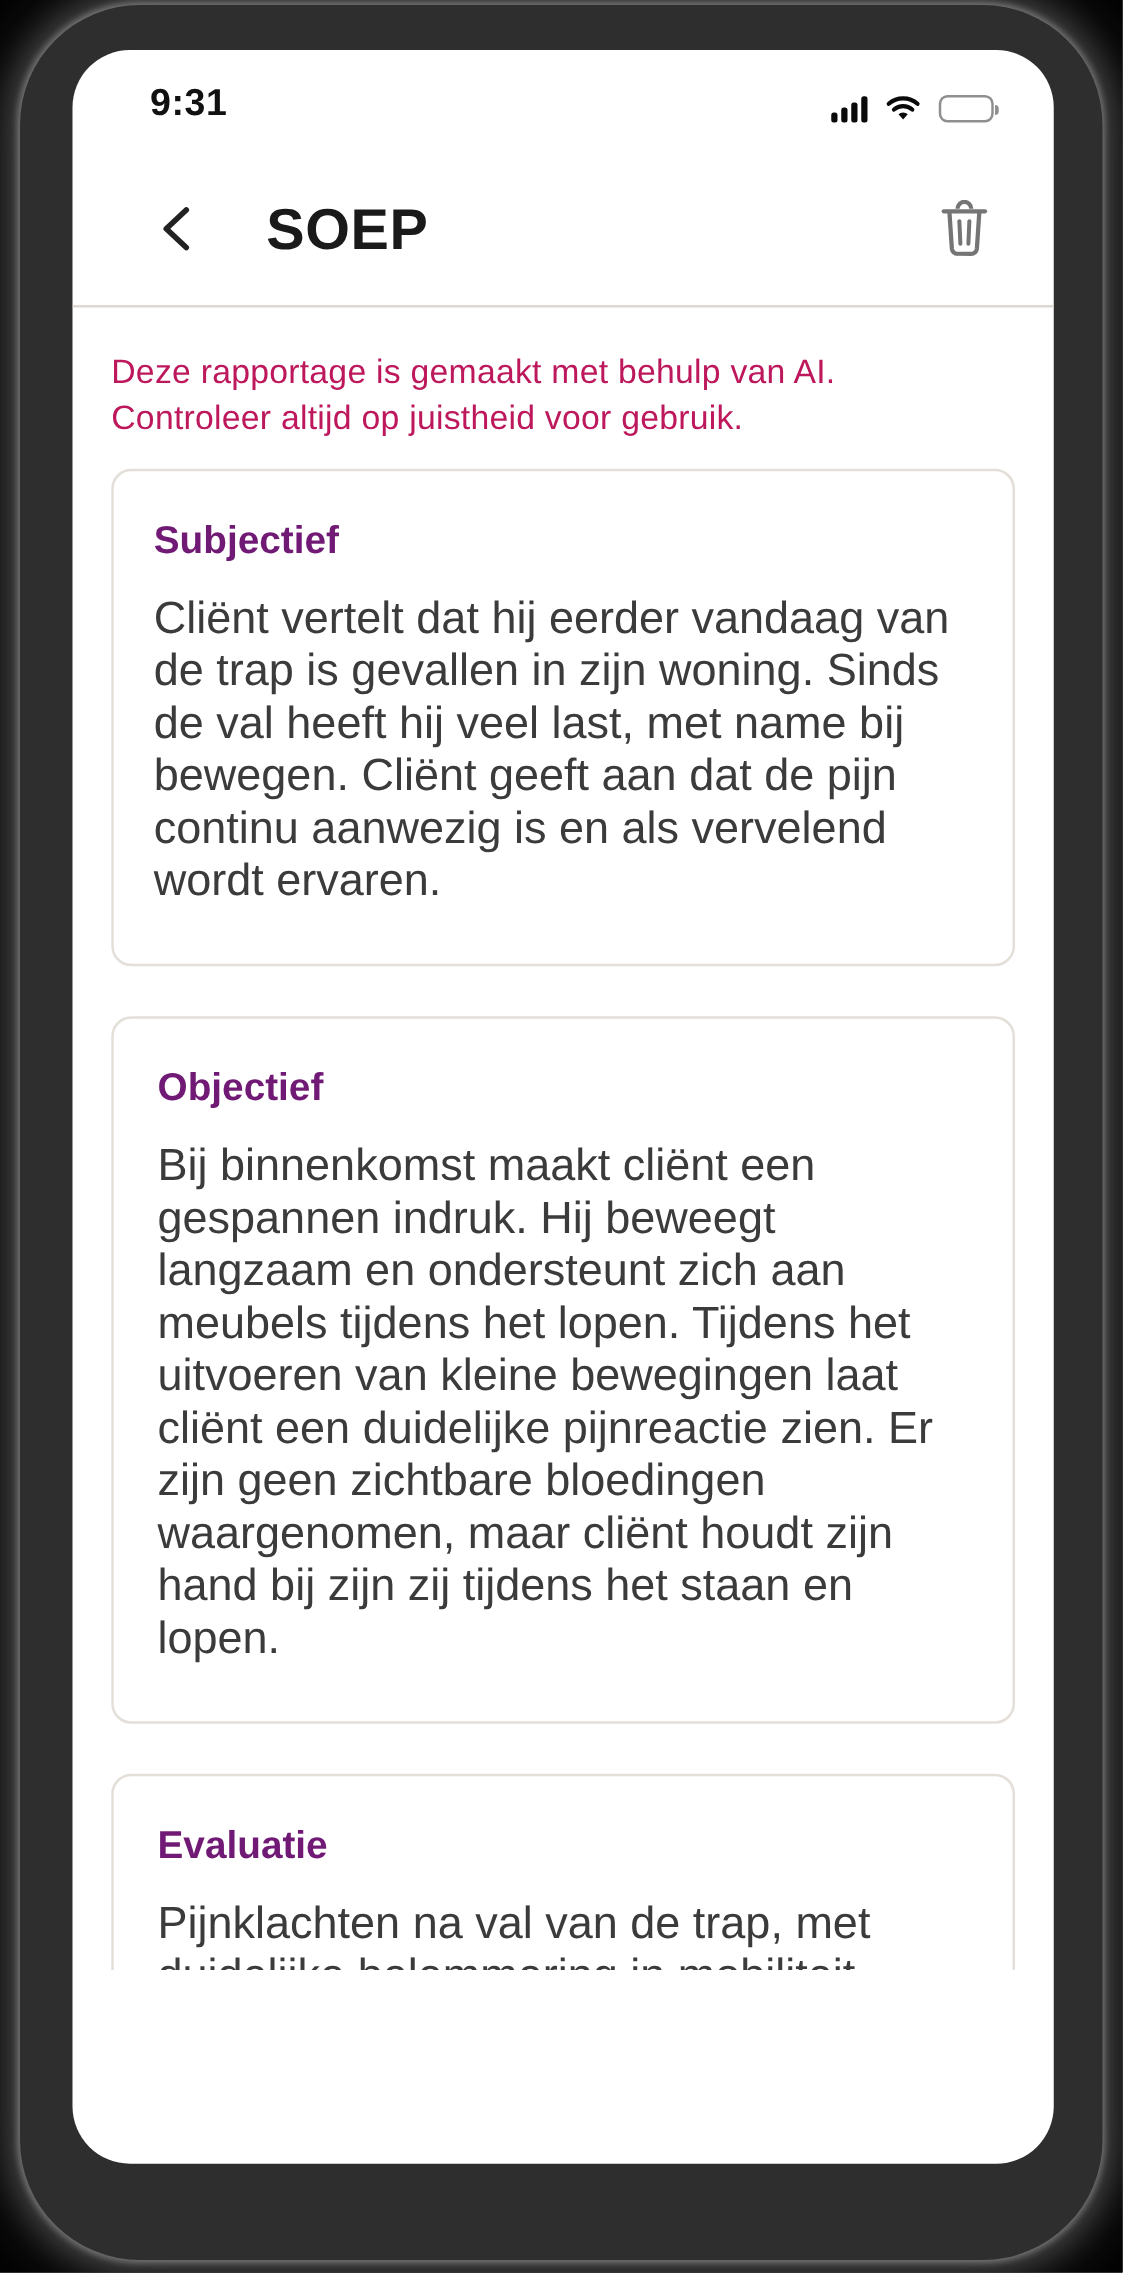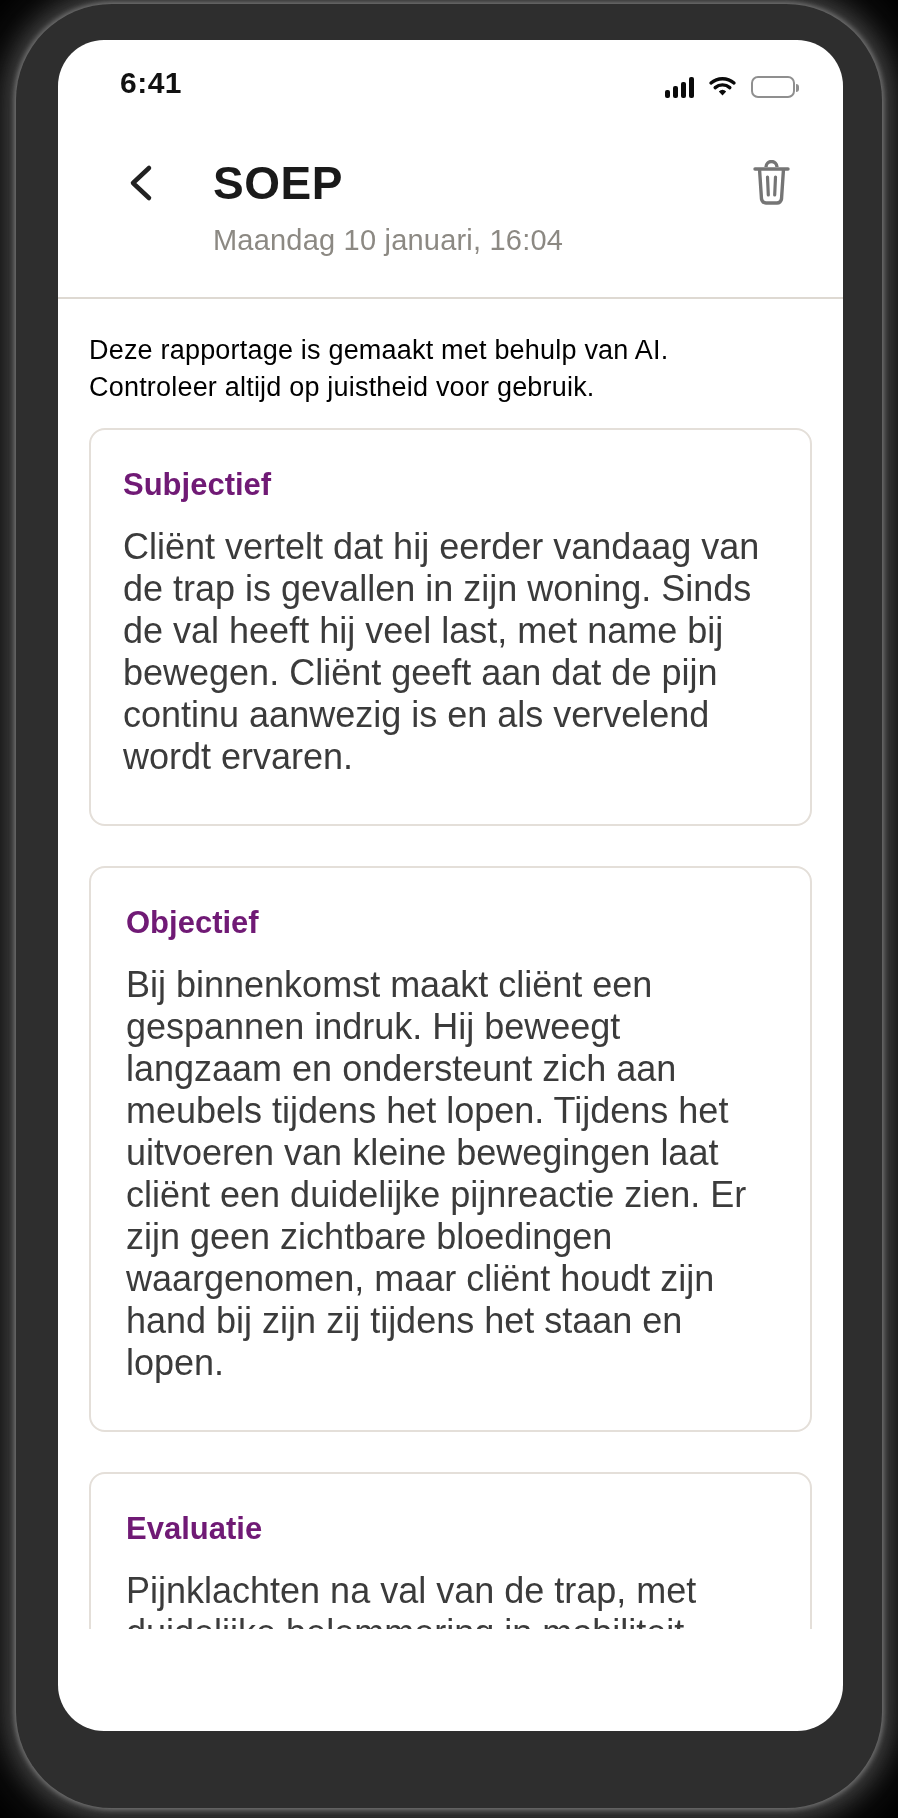--- a/index.html
+++ b/index.html
@@ -37,39 +37,39 @@
   .header{display:flex;align-items:flex-start;margin-top:60px;padding:0 51px 0 67px;}
   .icon-btn{background:none;border:none;padding:0;cursor:pointer;line-height:0;}
   .back{margin-top:4px;}
   .titles{margin-left:56px;}
   .page-title{margin:0;font-size:46px;line-height:46px;font-weight:700;color:#1a1a1a;letter-spacing:.5px;}
   .subtitle{margin-top:15px;font-size:29px;line-height:38px;color:#8c8983;letter-spacing:.2px;}
   .delete{margin-left:auto;margin-top:0;}
   .divider{margin-top:38px;height:2px;background:#ded9d2;}
   
   .content{padding:33px 31px 0 31px;height:calc(100% - 361px);overflow:hidden;}
-  .disclaimer{margin:0;max-width:700px;font-size:27px;line-height:37px;color:#000000;letter-spacing:.2px;}
+  .disclaimer{margin:0;max-width:700px;font-size:27px;line-height:37px;color:#be185d;letter-spacing:.2px;}
   .card{
     margin-top:22px;border:2px solid #e4dfd9;border-radius:16px;
     padding:38px 32px 46px 32px;background:#fff;
   }
   .card + .card{margin-top:40px;padding-left:35px;}
   .card-title{margin:0;font-size:31px;line-height:34px;font-weight:700;color:#701a75;}
   .card-body{margin:24px 0 0 0;font-size:36px;line-height:42px;color:#3b3b3b;}
   .card-body:empty{display:none;}
 </style>
 </head>
 <body>
 
 <div class="stage">
   <div class="phone">
     <div class="screen">
 
       <div class="status-bar">
-        <span class="time">6:41</span>
+        <span class="time">9:31</span>
         <div class="status-icons">
           <span class="sig">
               <i></i>
               <i></i>
               <i></i>
               <i></i>
             </span>
           <span style="line-height:0;">
             <svg width="31" height="22" viewBox="0 0 31 22">
               <path d="M15.5 19.5 L11.8 15.4 a5.6 5.6 0 0 1 7.4 0 Z" fill="#0a0a0a"></path>
@@ -86,21 +86,20 @@
       <div class="header">
         <button class="icon-btn back">
           <span style="line-height:0;">
             <svg width="32" height="38" viewBox="0 0 32 38">
               <polyline points="24,4 8,19 24,34" fill="none" stroke="#222" stroke-width="4.5" stroke-linecap="round" stroke-linejoin="round"></polyline>
             </svg>
           </span>
         </button>
         <div class="titles">
           <h1 class="page-title">SOEP</h1>
-          <div class="subtitle">Maandag 10 januari, 16:04</div>
         </div>
         <button class="icon-btn delete">
           <span style="line-height:0;">
             <svg width="41" height="46" viewBox="0 0 41 46">
               <path d="M15 7 a5.5 5.5 0 0 1 11 0" fill="none" stroke="#757575" stroke-width="3.4"></path>
               <line x1="4" y1="9" x2="37" y2="9" stroke="#757575" stroke-width="3.4" stroke-linecap="round"></line>
               <path d="M8.5 9 L10.5 39 a4.5 4.5 0 0 0 4.5 4 h11 a4.5 4.5 0 0 0 4.5 -4 L32.5 9" fill="none" stroke="#757575" stroke-width="3.4" stroke-linejoin="round"></path>
               <line x1="16.5" y1="17" x2="17.3" y2="35" stroke="#757575" stroke-width="3.2" stroke-linecap="round"></line>
               <line x1="24.5" y1="17" x2="23.7" y2="35" stroke="#757575" stroke-width="3.2" stroke-linecap="round"></line>
             </svg>

